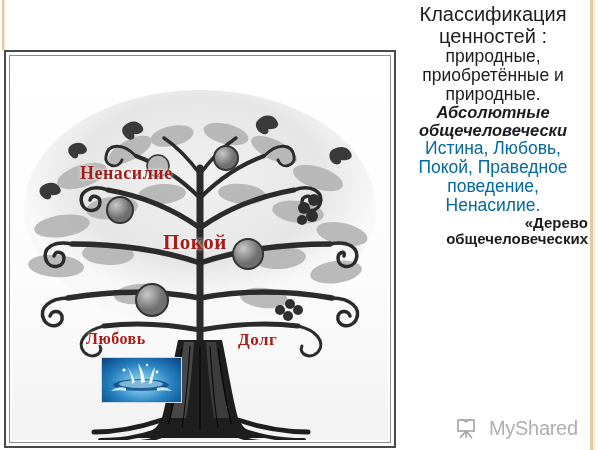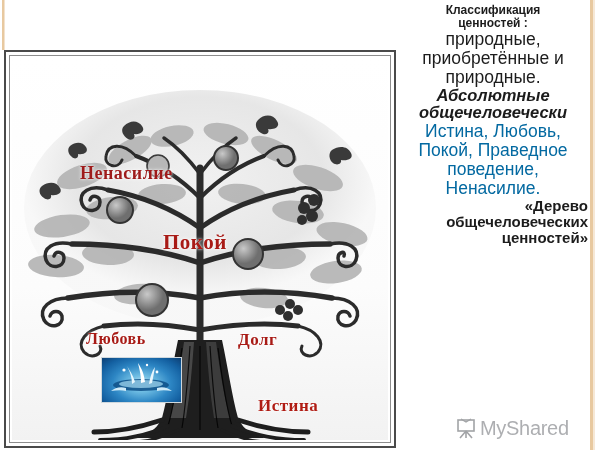--- a/index.html
+++ b/index.html
@@ -61,30 +61,30 @@
   }
   #water-svg{position:absolute;left:0;top:0;width:79px;height:44px;}
 
   
   #text-col{
     position:absolute;left:398px;top:4px;width:190px;height:440px;
     text-align:center;
     color:#1c1c1c;
   }
   .tline{display:block;line-height:1.08;}
-  .t-bold{font-weight:bold;font-size:12px;}
+  .t-bold{font-weight:normal;font-size:20px;}
   .t-norm{font-weight:normal;font-size:17.5px;}
   .t-boldital{font-weight:bold;font-style:italic;font-size:16.5px;}
   .t-red{color:#0369a1;font-size:17.5px;font-weight:normal;}
   .t-quote{font-weight:bold;font-size:15px;text-align:right;}
 
   
   #watermark{
     position:absolute;left:455px;top:413px;width:130px;height:30px;
-    display:flex;align-items:center;gap:3px;opacity:.72;
+    display:flex;align-items:center;gap:12px;opacity:.72;
   }
   #wm-text{
     font-family:"Liberation Sans", sans-serif;
     font-size:20px;color:#8e9094;letter-spacing:-.3px;
   }
 </style>
 </head>
 <body>
 
 <div id="slide">
@@ -227,37 +227,35 @@
           <circle cx="45" cy="7" r="1.2" fill="#fff"></circle>
         </svg>
       </div>
     </div>
   </div>
 
   <div class="tree-label lbl-nenasilie">Ненасилие</div>
   <div class="tree-label lbl-pokoy">Покой</div>
   <div class="tree-label lbl-lyubov">Любовь</div>
   <div class="tree-label lbl-dolg">Долг</div>
-  <div class="tree-label lbl-istina">Истина</div>
 
   <div id="text-col">
     <span class="tline t-bold">Классификация</span>
     <span class="tline t-bold">ценностей :</span>
     <span class="tline t-norm">природные,</span>
     <span class="tline t-norm">приобретённые и</span>
     <span class="tline t-norm">природные.</span>
     <span class="tline t-boldital">Абсолютные</span>
     <span class="tline t-boldital">общечеловечески</span>
     <span class="tline t-red">Истина, Любовь,</span>
     <span class="tline t-red">Покой, Праведное</span>
     <span class="tline t-red">поведение,</span>
     <span class="tline t-red">Ненасилие.</span>
     <span class="tline t-quote">«Дерево</span>
     <span class="tline t-quote">общечеловеческих</span>
-    <span class="tline t-quote">ценностей»</span>
   </div>
 
   <div id="watermark">
     <svg width="22" height="22" viewBox="0 0 22 22" xmlns="http://www.w3.org/2000/svg">
       <rect x="3" y="3" width="16" height="11" fill="none" stroke="#7e8084" stroke-width="1.6"></rect>
       <path d="M11,14 L5,21 M11,14 L17,21 M11,14 L11,21" stroke="#7e8084" stroke-width="1.6" fill="none"></path>
       <path d="M6,2 L11,5 L16,2" stroke="#7e8084" stroke-width="1.4" fill="none"></path>
     </svg>
     <span id="wm-text">MyShared</span>
   </div>

